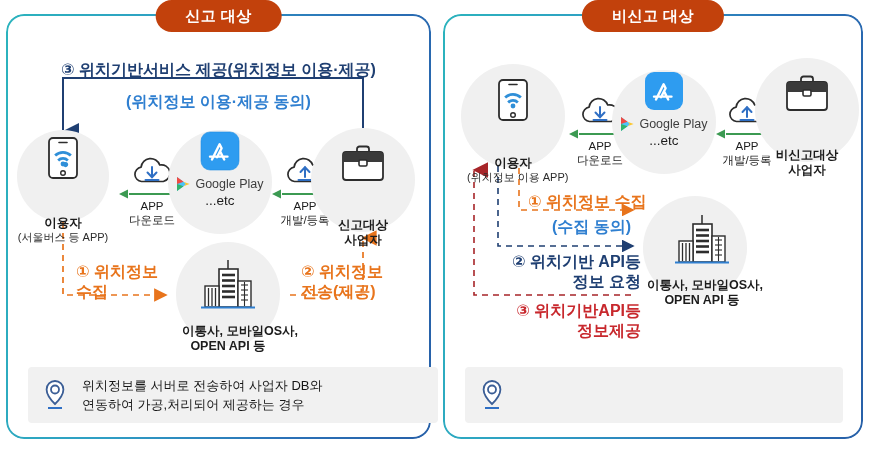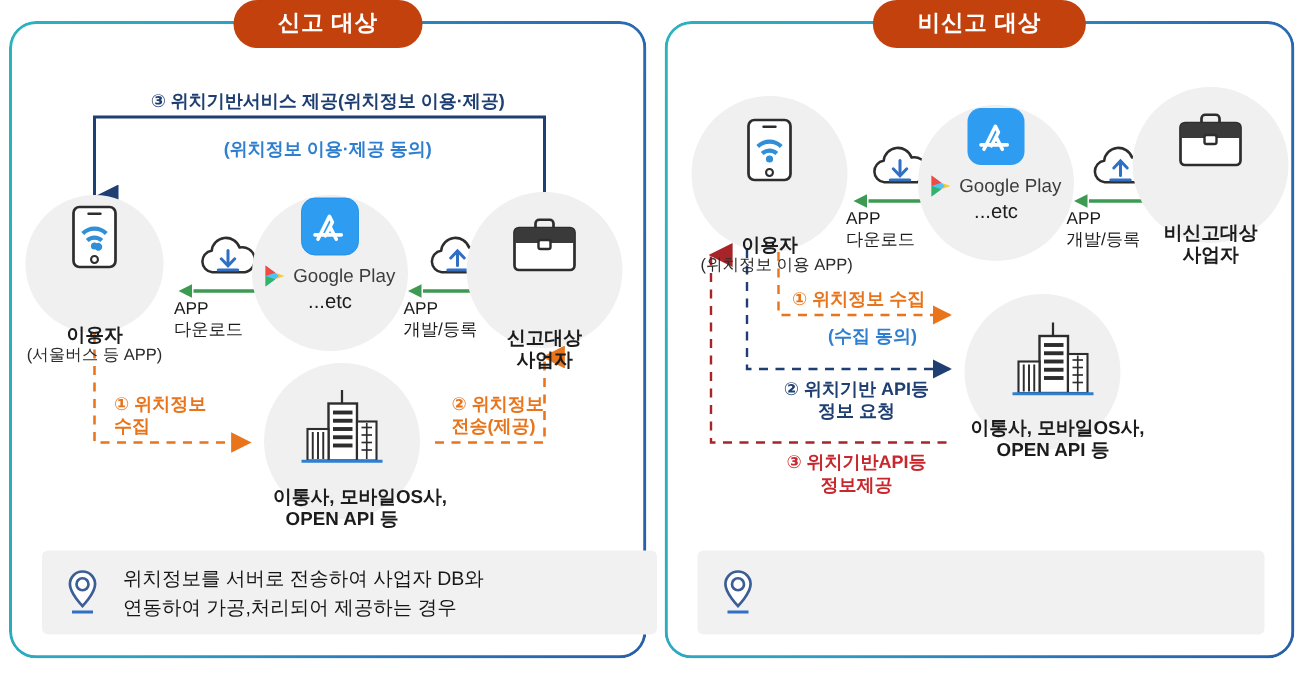--- a/index.html
+++ b/index.html
@@ -77,39 +77,39 @@
     font-size: 11px; color: #2b2b2b; line-height: 1.2;
     white-space: nowrap; font-weight: normal;
   }
 
   
   .store .glyph { height: 44px; }
   .store .etc { font-size: 13.5px; color: #1c1c1c; margin-top: 1px; }
 
   
   .xfer {
-    position: absolute; width: 72px; text-align: left; z-index: 4;
+    position: absolute; width: 72px; text-align: center; z-index: 4;
   }
   .xfer .cglyph { height: 34px; display: flex; align-items: flex-end; justify-content: center; }
   .xfer .arrowline { height: 12px; display: flex; align-items: center; justify-content: center; }
   .xfer .ctxt { font-size: 11.5px; color: #1c1c1c; line-height: 1.2; white-space: nowrap; }
 
   
   .flab {
     position: absolute;
-    font-size: 12px; font-weight: bold;
+    font-size: 16px; font-weight: bold;
     line-height: 1.25;
     white-space: nowrap;
     z-index: 5;
   }
   .flab.orange { color: #e8741c; }
   .flab.navy   { color: #1f3f72; }
   .flab.blue   { color: #2f7fd0; }
   .flab.red    { color: #c8282d; }
-  .flab.center { text-align: center; }
+  .flab.center { text-align: right; }
 
   
   .caption {
     position: absolute;
     background: #f1f1f1;
     border-radius: 4px;
     display: flex; align-items: center;
     padding: 0 14px;
     gap: 14px;
     z-index: 5;

